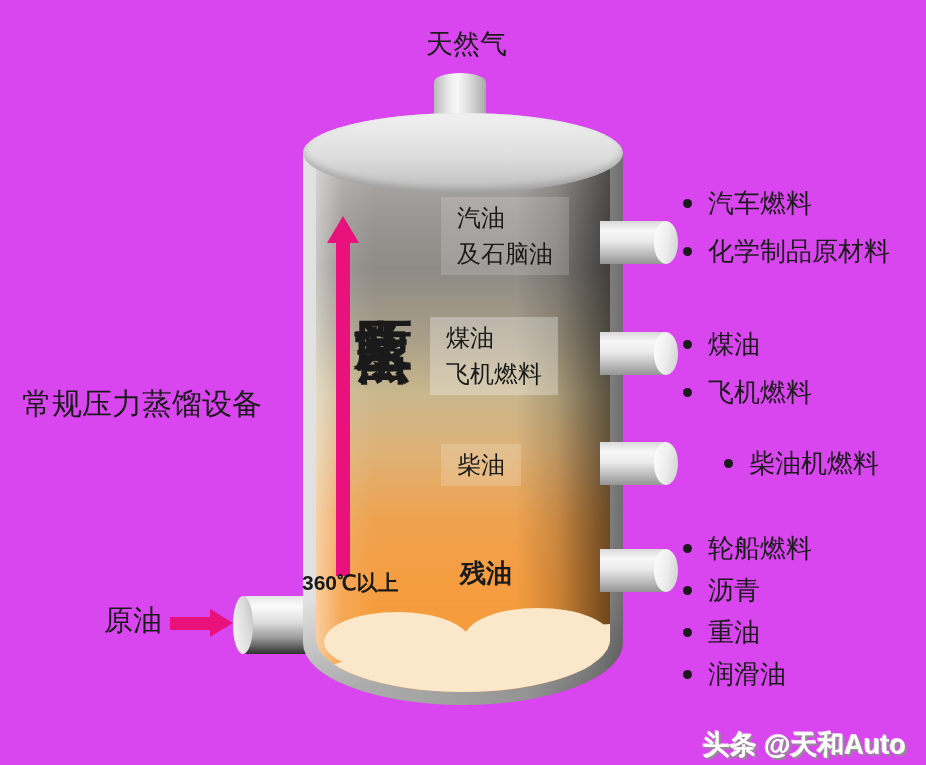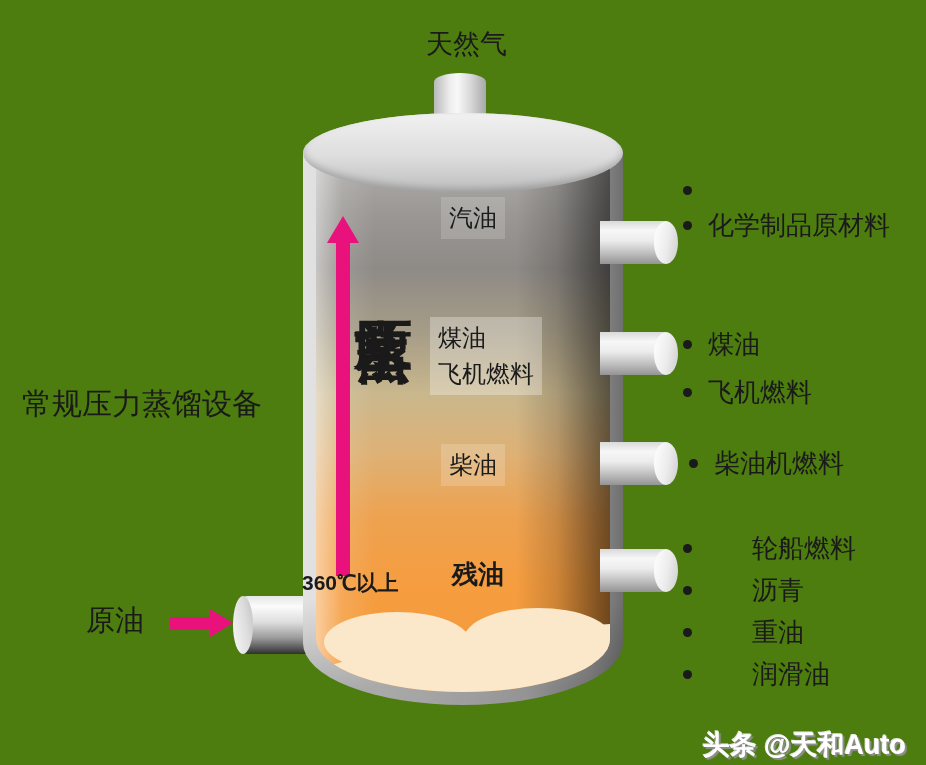--- a/index.html
+++ b/index.html
@@ -1,16 +1,16 @@
 <!DOCTYPE html>
 <html><head>
 <meta charset="utf-8">
 <style>
   html,body{margin:0;padding:0;background:#fff;}
-  #stage{position:relative;width:926px;height:765px;background:#4d7c0f;overflow:hidden;
+  #stage{position:relative;width:926px;height:765px;background:#d946ef;overflow:hidden;
          font-family:"Liberation Sans",sans-serif;color:#1a1a1a;}
   .abs{position:absolute;}
 
   
   .top-pipe{left:434px;top:73px;width:52px;height:85px;z-index:1;
     background:linear-gradient(90deg,#b9b9b9 0%,#ededed 30%,#f8f8f8 45%,#d9d9d9 70%,#a8a8a8 100%);
     border-radius:26px 26px 0 0 / 9px 9px 0 0;}
   .tower-shell{left:303px;top:113px;width:320px;height:592px;z-index:2;
     background:linear-gradient(180deg,rgba(0,0,0,0) 82%,rgba(0,0,0,0.22) 97%),
                linear-gradient(90deg,#e2e2e2 0%,#d2d2d2 40%,#bdbdbd 70%,#939393 90%,#6f6f6f 100%);
@@ -54,37 +54,37 @@
   .up-arrow-shaft{left:336px;top:240px;width:14px;height:336px;background:#e9117c;z-index:6;}
   .in-arrow-shaft{left:170px;top:617px;width:42px;height:13px;background:#e9117c;z-index:6;}
   .in-arrow-head{left:210px;top:609px;width:0;height:0;z-index:6;
     border-top:14px solid transparent;border-bottom:14px solid transparent;
     border-left:23px solid #e9117c;}
 
   
   .lbl{white-space:nowrap;}
   .natural-gas{left:426px;top:26px;font-size:27px;z-index:6;}
   .equipment{left:22px;top:384px;font-size:30px;z-index:6;}
-  .crude{left:86px;top:601px;font-size:29px;z-index:6;}
+  .crude{left:104px;top:601px;font-size:29px;z-index:6;}
   .column-vert{left:352px;top:272px;height:270px;z-index:7;
     writing-mode:vertical-rl;text-orientation:upright;
     font-size:58px;font-weight:700;letter-spacing:3px;line-height:1.1;}
   .temp-note{left:302px;top:569px;font-size:21px;font-weight:700;z-index:7;}
 
-  .frac-box{z-index:7;padding:3px 8px;font-size:24px;line-height:36px;}
+  .frac-box{z-index:7;padding:3px 16px;font-size:24px;line-height:36px;font-family:Liberation Serif, serif;}
   .frac1{left:441px;top:197px;background:rgba(255,255,255,0.16);}
   .frac2{left:430px;top:317px;background:rgba(255,255,255,0.30);}
   .frac3{left:441px;top:444px;background:rgba(255,255,255,0.18);text-align:center;}
   .frac4{left:444px;top:553px;background:transparent;font-weight:700;font-size:26px;}
 
   .out-group{z-index:6;font-size:26px;}
   .out-g1{left:683px;top:186px;} .out-g2{left:683px;top:327px;}
-  .out-g3{left:689px;top:446px;text-align:center;} .out-g4{left:683px;top:531px;}
+  .out-g3{left:724px;top:446px;text-align:center;} .out-g4{left:683px;top:531px;}
   .out-item{display:flex;align-items:center;margin-bottom:13px;}
-  .out-g4 .out-item{margin-bottom:7px;gap:44px;}
+  .out-g4 .out-item{margin-bottom:7px;}
   .bullet{width:9px;height:9px;border-radius:50%;background:#1a1a1a;margin-right:16px;flex:0 0 auto;}
 
   .watermark{right:20px;top:716px;font-size:27px;font-weight:700;color:#ffffff;z-index:8;
     text-shadow:2px 2px 1px #8f8f8f, -1px -1px 0 #e8e8e8;margin-top:11px;}
 </style>
 </head>
 <body>
 
 <div id="stage">
 
@@ -121,35 +121,37 @@
   <div class="abs in-arrow-head"></div>
 
   <div class="abs lbl natural-gas">天然气</div>
   <div class="abs lbl equipment">常规压力蒸馏设备</div>
   <div class="abs lbl crude">原油</div>
   <div class="abs lbl column-vert">常圧蒸留</div>
   <div class="abs lbl temp-note">360℃以上</div>
 
   <div class="abs frac-box frac1">
     <div>汽油</div>
+    <div>及石脑油</div>
   </div>
   <div class="abs frac-box frac2">
     <div>煤油</div>
     <div>飞机燃料</div>
   </div>
   <div class="abs frac-box frac3">
     <div>柴油</div>
   </div>
   <div class="abs frac-box frac4">
     <div>残油</div>
   </div>
 
   <div class="abs out-group out-g1">
     <div class="out-item">
       <span class="bullet"></span>
+      <span>汽车燃料</span>
       </div>
     <div class="out-item">
       <span class="bullet"></span>
       <span>化学制品原材料</span>
       </div>
   </div>
   <div class="abs out-group out-g2">
     <div class="out-item">
       <span class="bullet"></span>
       <span>煤油</span>

